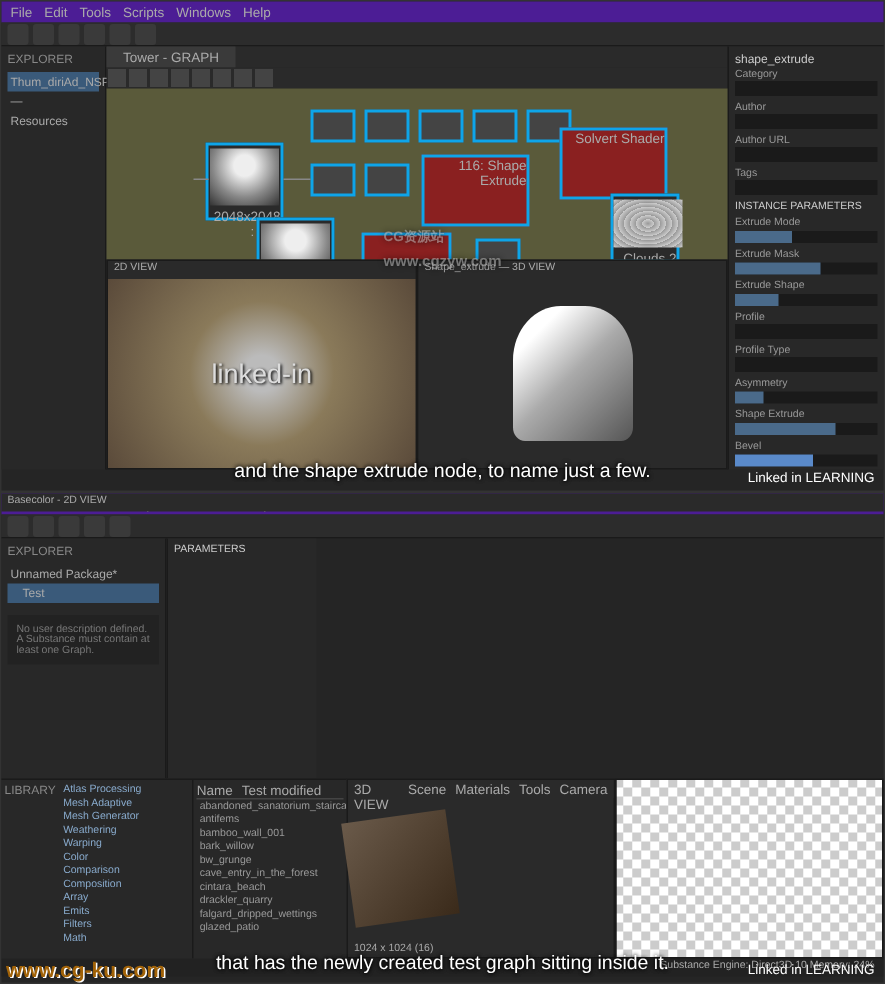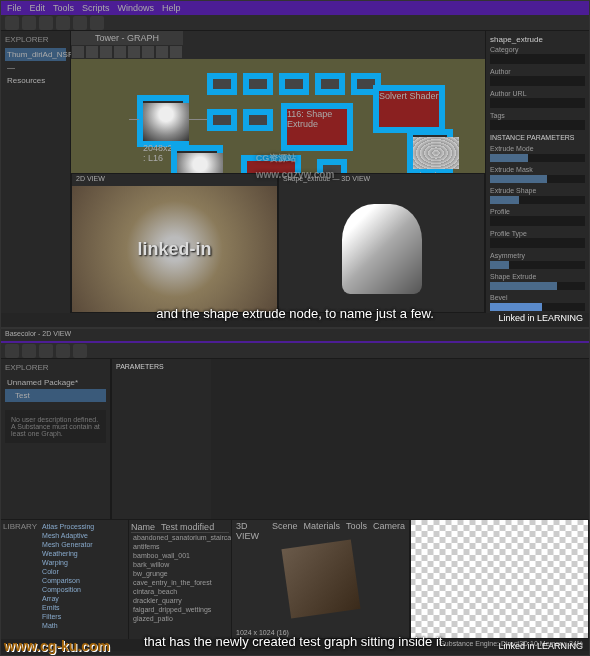--- a/index.html
+++ b/index.html
@@ -9,35 +9,35 @@
 .menubar span{cursor:pointer}
 .toolbar{height:16px;background:#2c2c2c;border-bottom:1px solid #1a1a1a;display:flex;align-items:center;padding:0 4px;gap:3px}
 .toolbar .btn{width:14px;height:14px;background:#3a3a3a;border-radius:2px}
 .main-split{display:flex;height:calc(100% - 44px)}
 .explorer{width:70px;background:#282828;border-right:1px solid #1a1a1a;padding:4px}
 .explorer-title{font-size:8px;color:#888;margin-bottom:4px}
 .tree-item{font-size:8px;padding:2px;color:#aaa}
 .tree-item.sel{background:#3a5a7a}
 .center{flex:1;display:flex;flex-direction:column}
 .tabs{height:14px;background:#2a2a2a;display:flex;font-size:8px}
-.tab{padding:2px 24px;background:#333;margin-right:1px}
+.tab{padding:2px 11px;background:#333;margin-right:1px}
 .tab.active{background:#3a3a3a}
 .graph-area{flex:1;background:#5a5a3a;position:relative;overflow:hidden}
 .graph-toolbar{height:14px;background:#2a2a2a;display:flex;gap:2px;padding:1px}
 .graph-toolbar .ico{width:12px;height:12px;background:#444}
-.node{position:absolute;border:6px solid #0ea5e9;font-size:7px;text-align:left}
+.node{position:absolute;border:2px solid #0ea5e9;font-size:7px;text-align:right}
 .node.thumb{width:52px;height:52px;background:#2a2a2a}
 .node.thumb .prev{width:46px;height:38px;margin:2px auto;background:radial-gradient(circle at 50% 30%,#eee 20%,#888 60%,#333)}
 .node.red{background:#8a2020;width:72px;height:48px}
 .node.small{width:30px;height:22px;background:#444}
 .wire{position:absolute;height:1px;background:#888}
 .bottom-views{height:140px;display:flex;background:#252525}
 .view-2d,.view-3d{flex:1;border:1px solid #1a1a1a;position:relative}
 .view-header{height:12px;background:#2a2a2a;font-size:7px;padding:1px 4px}
-.view-2d .content{background:radial-gradient(circle,#bbb 10%,#8a7a5a 40%,#5a4a3a);height:calc(100% - 12px);display:flex;align-items:center;justify-content:center;color:#ddd;font-size:18px;font-weight:bold;text-shadow:1px 1px 2px #000}
+.view-2d .content{background:radial-gradient(circle,#bbb 10%,#8a7a5a 40%,#5a4a3a);height:calc(100% - 12px);display:flex;align-items:center;justify-content:center;color:#ddd;font-size:18px;font-weight:normal;text-shadow:1px 1px 2px #000}
 .view-3d .content{background:#2a2a2a;height:calc(100% - 12px);display:flex;align-items:center;justify-content:center}
 .shape3d{width:80px;height:90px;background:linear-gradient(135deg,#fff 20%,#aaa 50%,#555);border-radius:40% 40% 10% 10%}
 .params{width:104px;background:#282828;border-left:1px solid #1a1a1a;padding:4px;overflow:hidden}
 .param-group{margin-bottom:4px}
 .param-label{font-size:7px;color:#999}
 .param-slider{height:8px;background:#1a1a1a;margin:2px 0;position:relative}
 .param-slider .fill{height:100%;background:#4a6a8a}
 .param-input{display:flex;gap:2px;margin:1px 0}
 .param-input .val{flex:1;background:#1a1a1a;height:10px;font-size:7px;padding:1px}
 .subtitle{position:absolute;bottom:6px;left:0;right:0;text-align:center;color:#fff;font-size:13px;text-shadow:0 0 3px #000,0 0 3px #000}
@@ -48,21 +48,21 @@
 
 
 .half.bot .graph-area{background:#333}
 .grid-bg{background-image:linear-gradient(#3a3a3a 1px,transparent 1px),linear-gradient(90deg,#3a3a3a 1px,transparent 1px);background-size:12px 12px}
 .lib{height:110px;background:#282828;border-top:1px solid #1a1a1a;display:flex}
 .lib-tree{width:90px;border-right:1px solid #1a1a1a;padding:2px;overflow:hidden}
 .lib-list{flex:1;padding:2px;overflow:hidden}
 .lib-item{font-size:7px;padding:1px 2px;color:#999}
 .cat{font-size:7px;padding:1px;color:#8ac}
 .views-bot{flex:1;display:flex}
-.v3d{flex:1;border:1px solid #1a1a1a;background:#2a2a2a;display:flex;align-items:center;justify-content:center;position:relative}
+.v3d{flex:1;border:1px solid #1a1a1a;background:#2a2a2a;display:flex;align-items:center;position:relative}
 .cube{width:70px;height:70px;background:linear-gradient(135deg,#6a5a4a,#3a2a1a);transform:rotate(-8deg)}
 .v2d{flex:1;border:1px solid #1a1a1a;background:repeating-conic-gradient(#ccc 0 25%,#fff 0 50%) 50%/12px 12px}
 .node-stack{position:absolute;left:50%;top:8px;transform:translateX(-50%)}
 .stack-node{width:24px;height:24px;background:repeating-conic-gradient(#aaa 0 25%,#fff 0 50%) 50%/6px 6px;margin-bottom:4px;border:1px solid #555}
 </style>
 </head>
 <body>
 
 <div class="half top">
   <div class="menubar">

